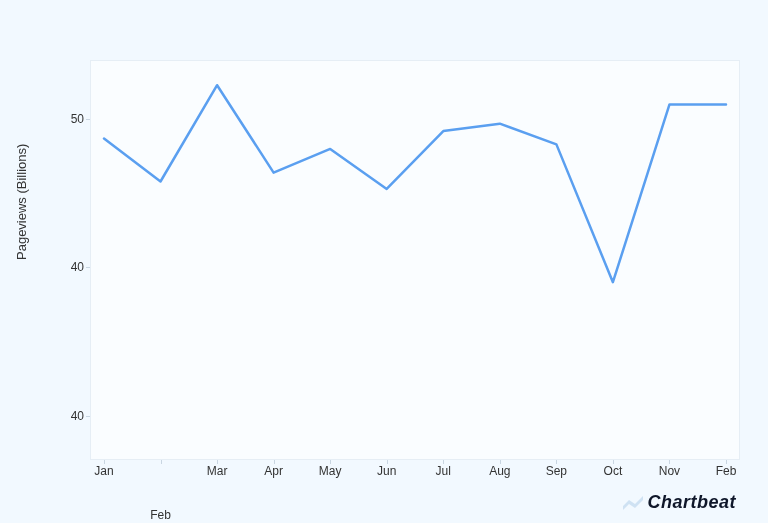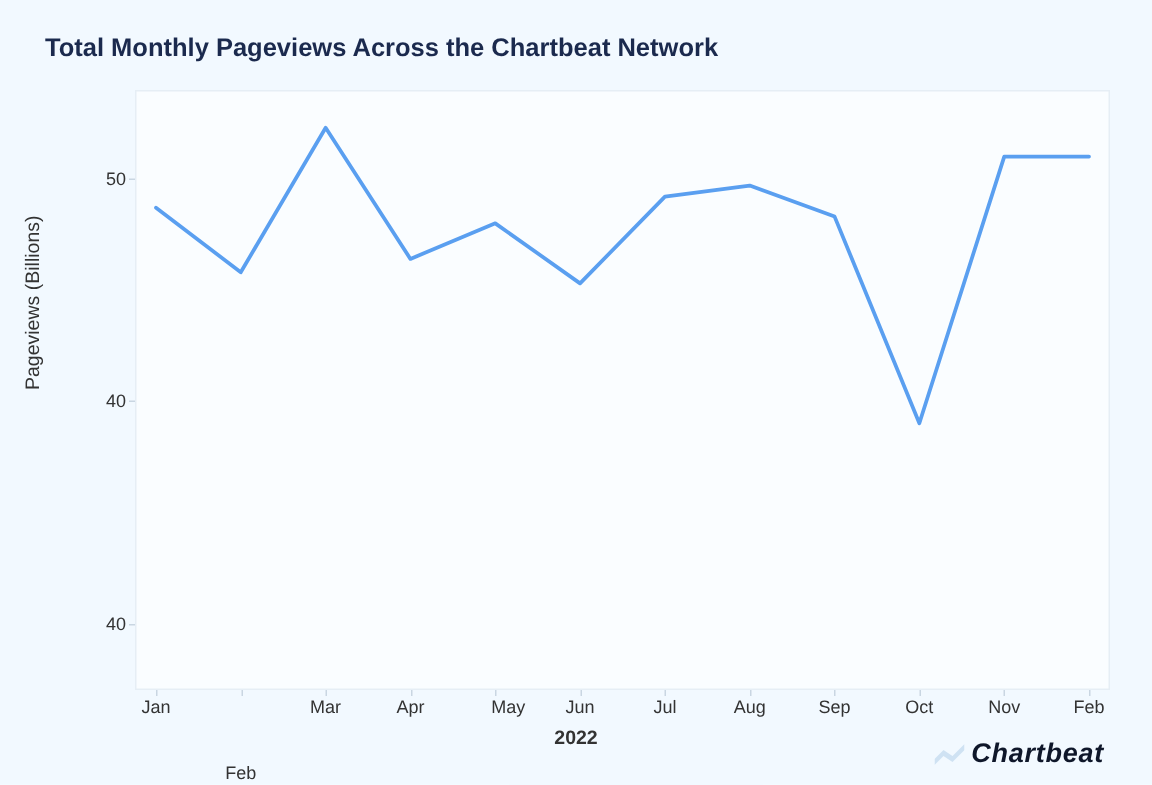--- a/index.html
+++ b/index.html
@@ -111,21 +111,20 @@
   .brand svg {
     width: 20px;
     height: 14px;
   }
 </style>
 </head>
 <body>
 
 <div class="container">
 
-  <div class="title">Total Monthly Pageviews Across the Chartbeat Network</div>
 
   <div class="ylabel">Pageviews (Billions)</div>
 
   <div class="plot-area"></div>
 
   <svg class="line" viewBox="0 0 650 400" preserveAspectRatio="none">
     <polyline id="series-path" fill="none" stroke-width="2.5" stroke-linejoin="round" stroke-linecap="round" points="14.0,78.5 70.5,121.5 127.1,25.2 183.6,112.6 240.2,88.9 296.7,128.9 353.3,71.1 409.8,63.7 466.4,84.4 522.9,222.2 579.5,44.4 636.0,44.4" stroke="#5a9ff0"></polyline>
   </svg>
 
   <div id="yticks">
@@ -138,39 +137,38 @@
     </div>
   <div id="xticks">
       <div class="xtick" style="left: 104px;">Jan</div>
       <div class="xtick-line" style="left: 104px;"></div>
       <div class="xtick" style="left: 160.545px; margin-top: 44px;">Feb</div>
       <div class="xtick-line" style="left: 160.545px;"></div>
       <div class="xtick" style="left: 217.091px;">Mar</div>
       <div class="xtick-line" style="left: 217.091px;"></div>
       <div class="xtick" style="left: 273.636px;">Apr</div>
       <div class="xtick-line" style="left: 273.636px;"></div>
-      <div class="xtick" style="left: 330.182px; text-align: right;">May</div>
+      <div class="xtick" style="left: 330.182px;">May</div>
       <div class="xtick-line" style="left: 330.182px;"></div>
       <div class="xtick" style="left: 386.727px;">Jun</div>
       <div class="xtick-line" style="left: 386.727px;"></div>
       <div class="xtick" style="left: 443.273px;">Jul</div>
       <div class="xtick-line" style="left: 443.273px;"></div>
       <div class="xtick" style="left: 499.818px;">Aug</div>
       <div class="xtick-line" style="left: 499.818px;"></div>
       <div class="xtick" style="left: 556.364px;">Sep</div>
       <div class="xtick-line" style="left: 556.364px;"></div>
       <div class="xtick" style="left: 612.909px;">Oct</div>
       <div class="xtick-line" style="left: 612.909px;"></div>
       <div class="xtick" style="left: 669.455px;">Nov</div>
       <div class="xtick-line" style="left: 669.455px;"></div>
       <div class="xtick" style="left: 726px;">Feb</div>
       <div class="xtick-line" style="left: 726px;"></div>
     </div>
 
-  <div class="xlabel">2022</div>
 
   <div class="brand">
     <svg viewBox="0 0 20 14">
       <path d="M0 10 L6 4 L12 8 L20 0 L20 4 L12 12 L6 8 L0 14 Z" fill="#cfe2f3"></path>
     </svg>
     <span>Chartbeat</span>
   </div>
 
 </div>
 

